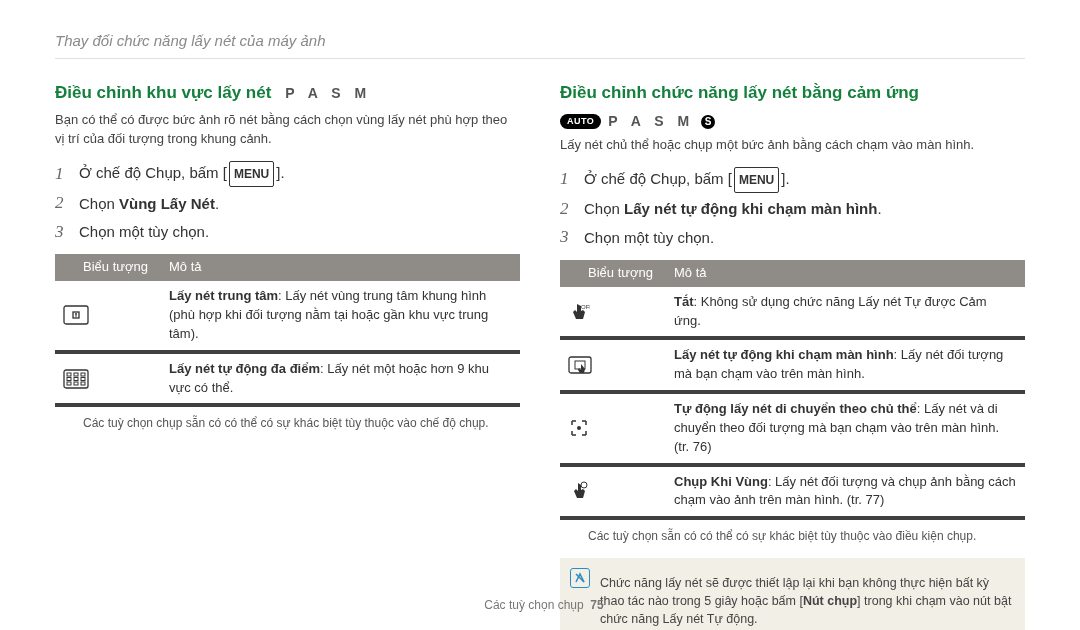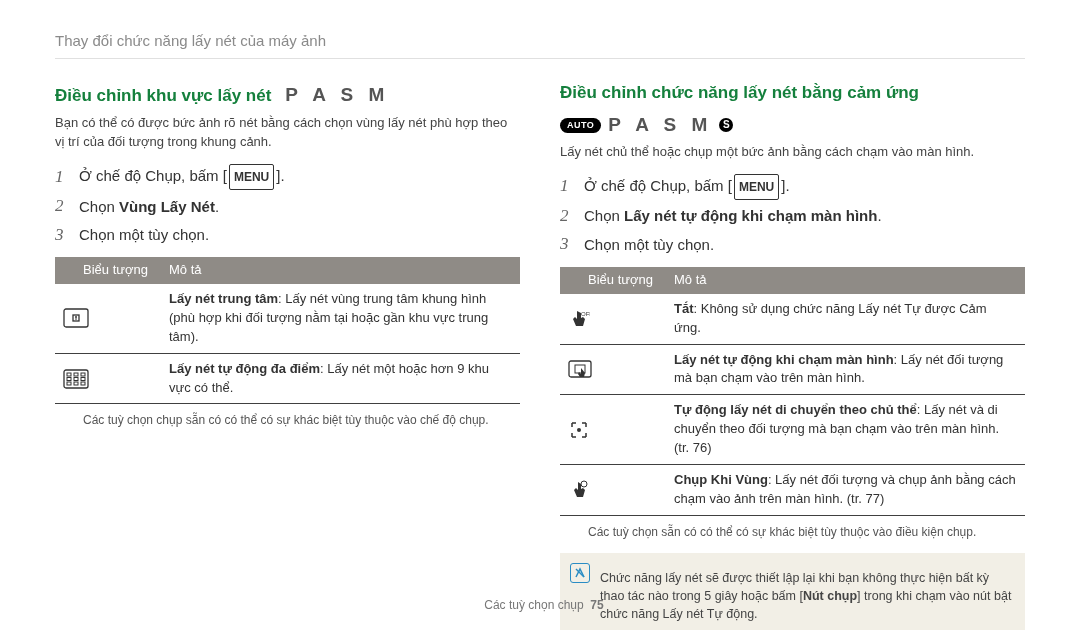--- a/index.html
+++ b/index.html
@@ -1,35 +1,35 @@
 <!DOCTYPE html>
 <html><head>
 <meta charset="utf-8">
 <style>
   html,body{margin:0;padding:0;background:#fff;}
   body{width:1080px;height:630px;font-family:Arial,"Helvetica Neue",Helvetica,sans-serif;color:#333;font-size:14px;line-height:1.45;}
   .page{padding:30px 55px 20px 55px;}
-  .page-header{color:#8a8a8a;font-size:15px;padding-bottom:6px;border-bottom:1px solid #e0e0e0;margin-bottom:22px;}
+  .page-header{color:#8a8a8a;font-size:15px;padding-bottom:6px;border-bottom:1px solid #e0e0e0;margin-bottom:22px;font-style:italic;}
   .cols{display:flex;gap:40px;}
   .col{flex:1;min-width:0;}
   .sec-title{color:#15803d;font-weight:bold;font-size:17px;display:inline;}
-  .modes{font-family:inherit;font-weight:bold;letter-spacing:5px;color:#555;font-size:19px;margin-left:10px;}
+  .modes{font-family:inherit;font-weight:bold;letter-spacing:5px;color:#555;font-size:14px;margin-left:10px;}
   .title-line{margin-bottom:6px;}
   .mode-row{margin:6px 0 4px 0;display:flex;align-items:center;gap:7px;}
   .pill{display:inline-block;background:#000;color:#fff;border-radius:9px;font-size:9px;padding:1px 7px;font-weight:bold;letter-spacing:0.5px;}
   .pill-s{display:inline-block;background:#000;color:#fff;border-radius:50%;width:14px;height:14px;line-height:14px;text-align:center;font-size:10px;font-weight:bold;}
   .intro{font-size:13px;color:#444;margin-bottom:12px;}
   .steps{list-style:none;padding:0;margin:0 0 10px 0;}
   .steps li{display:flex;align-items:center;margin:4px 0;font-size:15px;}
   .num{font-style:italic;font-family:Georgia,serif;color:#666;width:24px;font-size:17px;}
   .menu-box{display:inline-block;border:1.5px solid #333;border-radius:2px;padding:4px 4px;font-weight:bold;font-size:12px;margin:0 2px;line-height:16px;}
   table.opt{border-collapse:collapse;width:100%;font-size:13px;margin-bottom:8px;}
   table.opt th{background:#8f8b86;color:#fff;text-align:left;font-weight:normal;padding:4px 8px;font-size:13px;}
   table.opt th:first-child{width:70px;padding-left:28px;}
-  table.opt td{border-bottom:1px solid #404040;padding:6px 8px;vertical-align:middle;}
+  table.opt td{border-bottom:4px solid #404040;padding:6px 8px;vertical-align:middle;}
   table.opt td.ic{text-align:center;vertical-align:middle;}
   .note{font-size:12px;color:#555;margin:6px 0 12px 28px;}
   .tipbox{background:#f2efe6;border-radius:0;padding:16px 12px 10px 40px;position:relative;font-size:12.5px;color:#444;margin-top:10px;}
   .tipbox .tipicon{position:absolute;left:10px;top:10px;width:18px;height:18px;border:1.5px solid #2a8cc4;color:#2a8cc4;border-radius:3px;display:flex;align-items:center;justify-content:center;}
   .footer{position:absolute;bottom:16px;left:4px;width:1080px;text-align:center;font-size:12px;color:#777;}
   svg{display:block;}
 </style>
 </head>
 <body>
 

